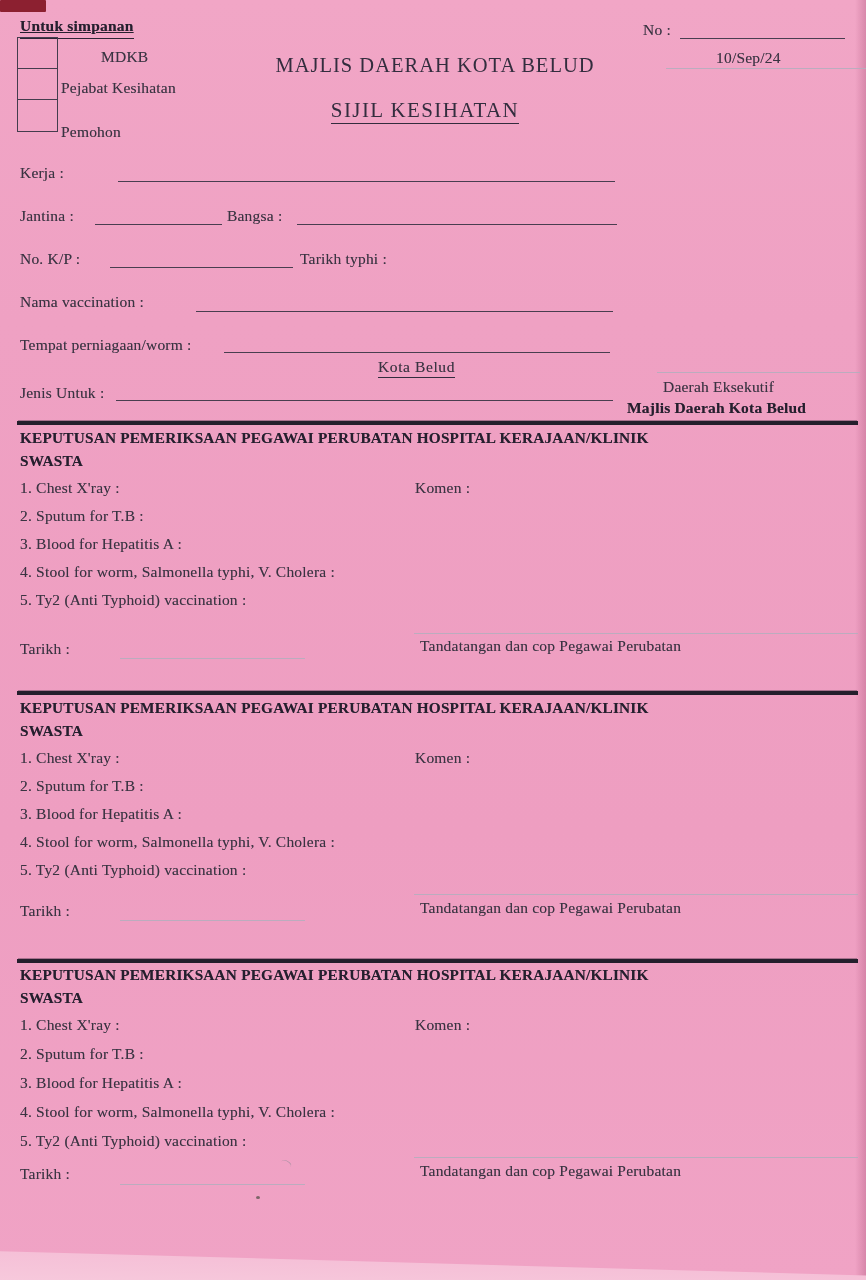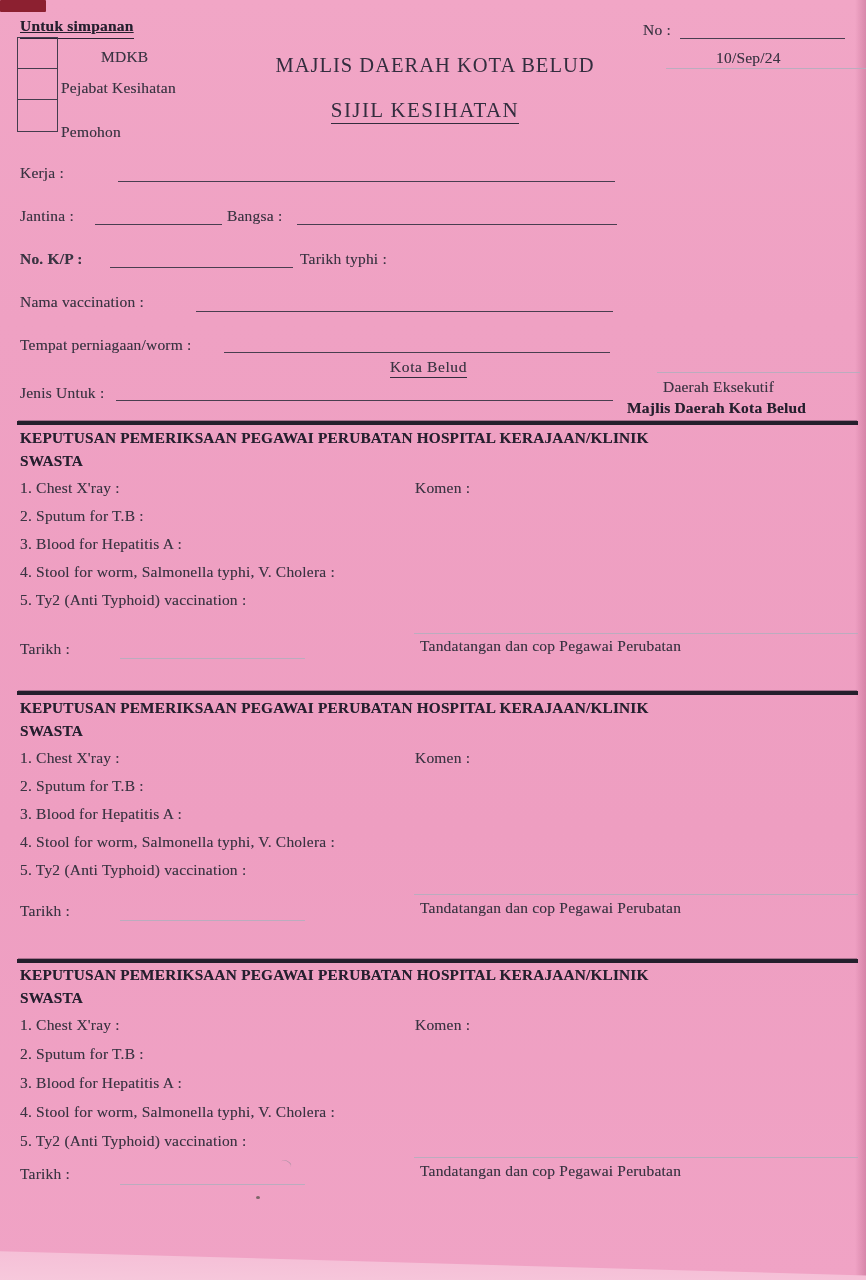--- a/index.html
+++ b/index.html
@@ -63,31 +63,31 @@
   <div class="abs faint" style="left:666px;top:68px;width:200px;"></div>
 
   <div class="abs t" style="left:20px;top:164px;">Kerja :</div>
   <div class="abs line" style="left:118px;top:181px;width:497px;"></div>
 
   <div class="abs t" style="left:20px;top:207px;">Jantina :</div>
   <div class="abs line" style="left:95px;top:224px;width:127px;"></div>
   <div class="abs t" style="left:227px;top:207px;">Bangsa :</div>
   <div class="abs line" style="left:297px;top:224px;width:320px;"></div>
 
-  <div class="abs t" style="left:20px;top:250px;font-weight:bold;">No. K/P :</div>
+  <div class="abs t" style="left:20px;top:250px;">No. K/P :</div>
   <div class="abs line" style="left:110px;top:267px;width:183px;"></div>
   <div class="abs t" style="left:300px;top:250px;">Tarikh typhi :</div>
 
   <div class="abs t" style="left:20px;top:293px;">Nama vaccination :</div>
   <div class="abs line" style="left:196px;top:311px;width:417px;"></div>
 
   <div class="abs t" style="left:20px;top:336px;">Tempat perniagaan/worm :</div>
   <div class="abs line" style="left:224px;top:352px;width:386px;"></div>
 
-  <div class="abs t u" style="left:390px;top:358px;letter-spacing:.6px;">Kota Belud</div>
+  <div class="abs t u" style="left:378px;top:358px;letter-spacing:.6px;">Kota Belud</div>
 
   <div class="abs t" style="left:20px;top:384px;">Jenis Untuk :</div>
   <div class="abs line" style="left:116px;top:400px;width:497px;"></div>
 
   <div class="abs faint" style="left:657px;top:372px;width:203px;"></div>
   <div class="abs t" style="left:663px;top:378px;">Daerah Eksekutif</div>
   <div class="abs t b" style="left:627px;top:399px;">Majlis Daerah Kota Belud</div>
 
   <div class="abs divider" style="left:17px;top:421px;width:841px;"></div>
   <div class="abs divider" style="left:17px;top:691px;width:841px;"></div>

